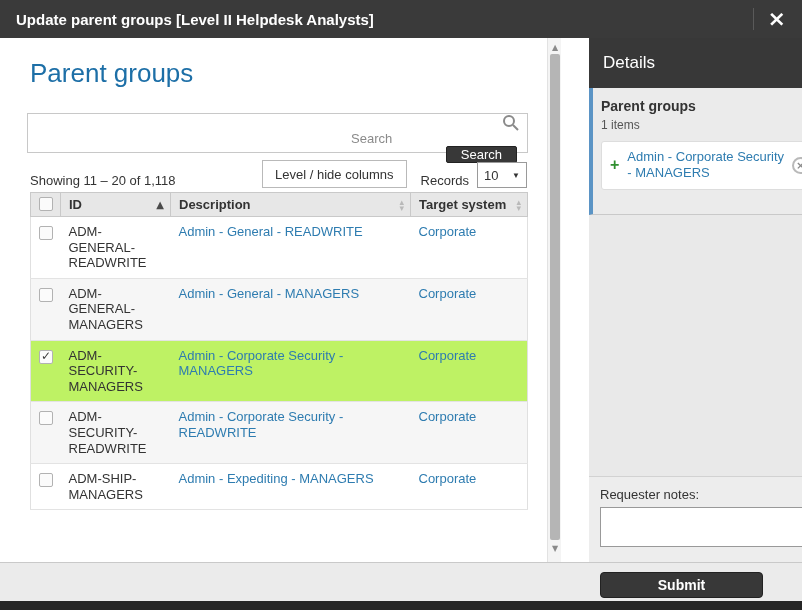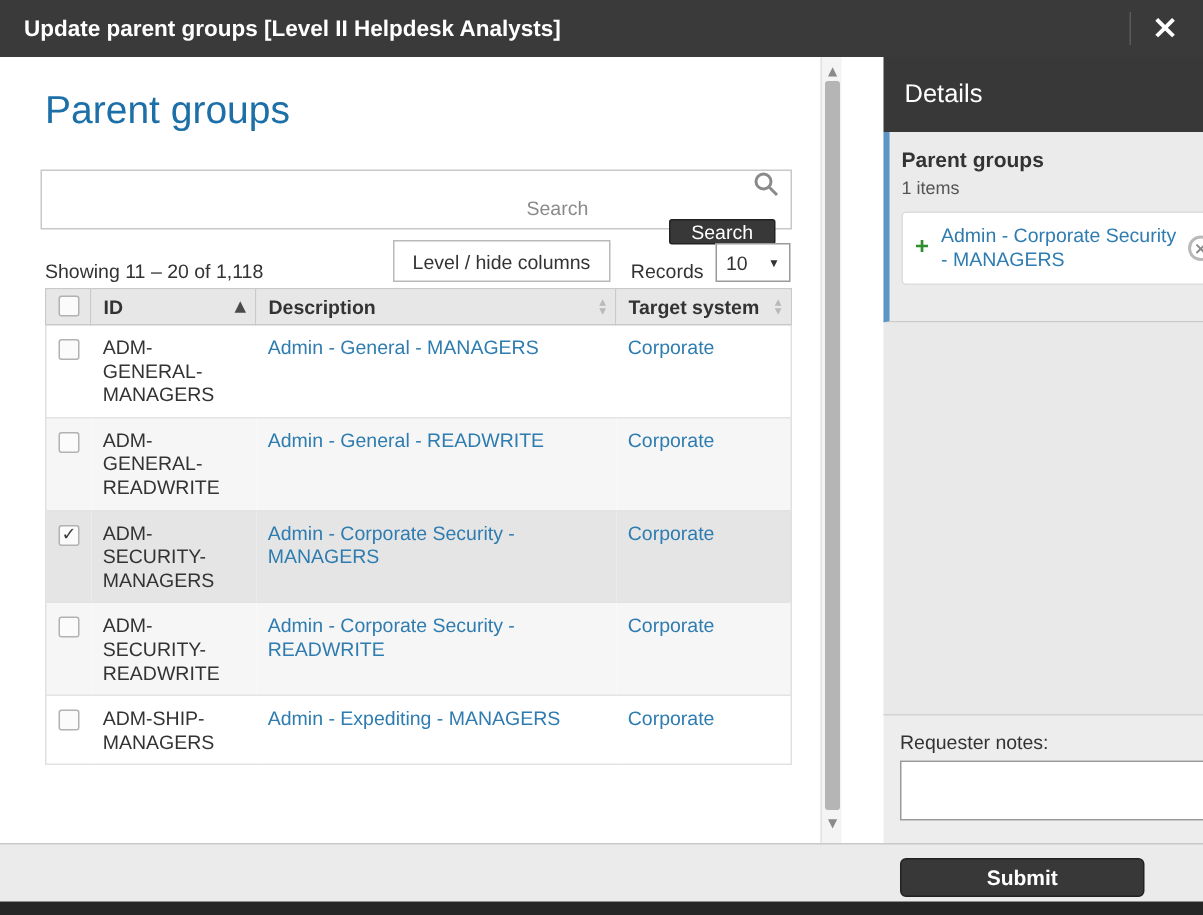--- a/index.html
+++ b/index.html
@@ -51,21 +51,21 @@
     border-collapse:collapse; table-layout:fixed; font-size:13px; }
   .c-cb { width:30px; }  .c-id { width:110px; }  .c-desc { width:240px; }  .c-ts { width:117px; }
   .grid th { background:#e7e7e7; border:1px solid #c9c9c9; height:18px;
     text-align:left; font-weight:bold; color:#333; padding:4px 8px; position:relative;margin-top:32px; }
   .grid td { border-bottom:1px solid #e3e3e3; padding:7px 8px; height:44px;
     vertical-align:top; line-height:1.2; }
   .grid td.c-cb { text-align:center; padding-top:9px; }
   .grid td:first-child { border-left:1px solid #e0e0e0; }
   .grid td:last-child  { border-right:1px solid #e0e0e0; }
   .grid tbody tr:nth-child(even) { background:#f6f6f6; }
-  .grid tbody tr.selected { background:#e5e5e5; }
+  .grid tbody tr.selected { background:#bef264; }
   .sort { position:absolute; right:6px; top:50%; transform:translateY(-50%); line-height:1; }
   .sort.asc { color:#4a4a4a; font-size:10px; font-family:"DejaVu Sans",sans-serif; }
   .sort.both { color:#b9b9b9; font-size:9px; font-family:"DejaVu Sans",sans-serif; }
   .sort.both i { display:block; font-style:normal; line-height:6px; }
   .id-text { color:#333; }
   a.lnk { color:#2e7cb0; text-decoration:none; cursor:pointer; }
 
   .cb { -webkit-appearance:none; appearance:none; width:14px; height:14px;
     border:1px solid #b2b2b2; background:#fbfbfb; border-radius:2px; position:relative;
     cursor:pointer; vertical-align:top; }
@@ -173,29 +173,29 @@
                 <i>▴</i>
                 <i>▾</i>
               </span>
           </th>
         </tr>
       </thead>
       <tbody>
 
   <tr>
     <td class="c-cb"><input type="checkbox" class="cb" style=""></td>
+    <td class="c-id"><span class="id-text">ADM-GENERAL-READWRITE</span></td>
+    <td class="c-desc"><a class="lnk">Admin - General - READWRITE</a></td>
+    <td class="c-ts"><a class="lnk">Corporate</a></td>
+  </tr>
+
+  <tr>
+    <td class="c-cb"><input type="checkbox" class="cb" style=""></td>
     <td class="c-id"><span class="id-text">ADM-GENERAL-MANAGERS</span></td>
     <td class="c-desc"><a class="lnk">Admin - General - MANAGERS</a></td>
-    <td class="c-ts"><a class="lnk">Corporate</a></td>
-  </tr>
-
-  <tr>
-    <td class="c-cb"><input type="checkbox" class="cb" style=""></td>
-    <td class="c-id"><span class="id-text">ADM-GENERAL-READWRITE</span></td>
-    <td class="c-desc"><a class="lnk">Admin - General - READWRITE</a></td>
     <td class="c-ts"><a class="lnk">Corporate</a></td>
   </tr>
 
   <tr class="selected">
     <td class="c-cb"><input type="checkbox" class="cb" checked="" style=""></td>
     <td class="c-id"><span class="id-text">ADM-SECURITY-MANAGERS</span></td>
     <td class="c-desc"><a class="lnk">Admin - Corporate Security - MANAGERS</a></td>
     <td class="c-ts"><a class="lnk">Corporate</a></td>
   </tr>
 

